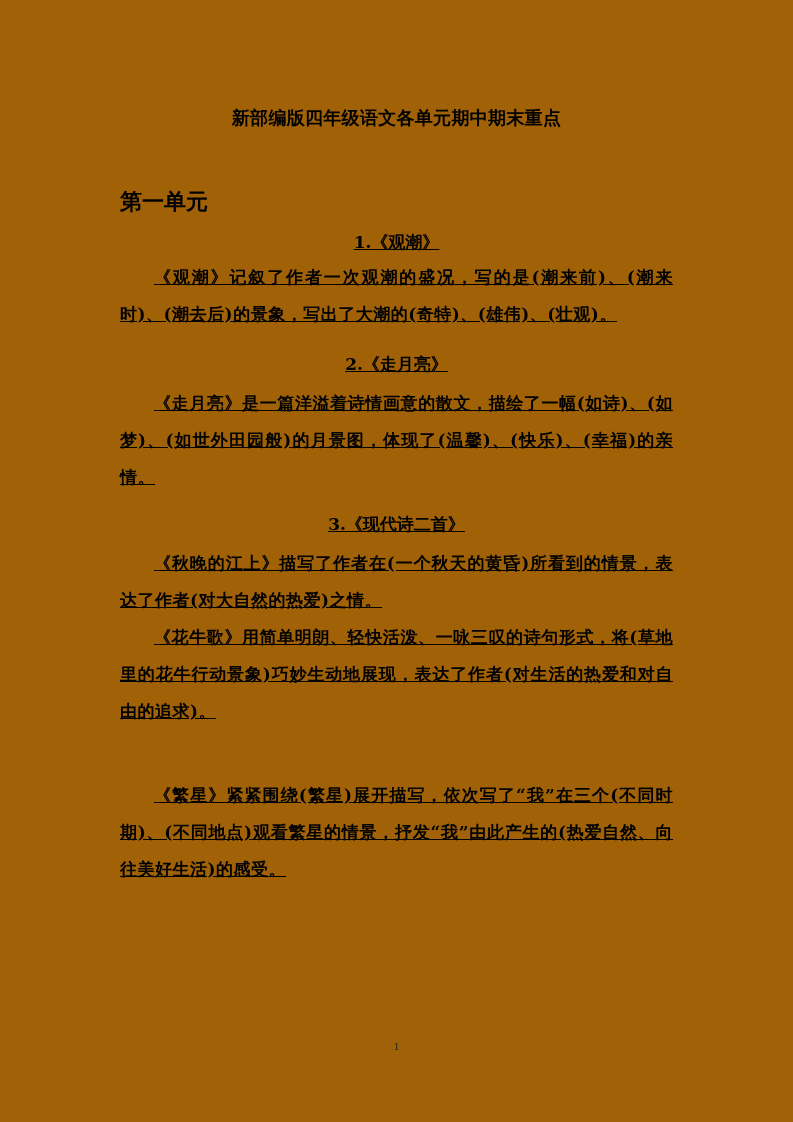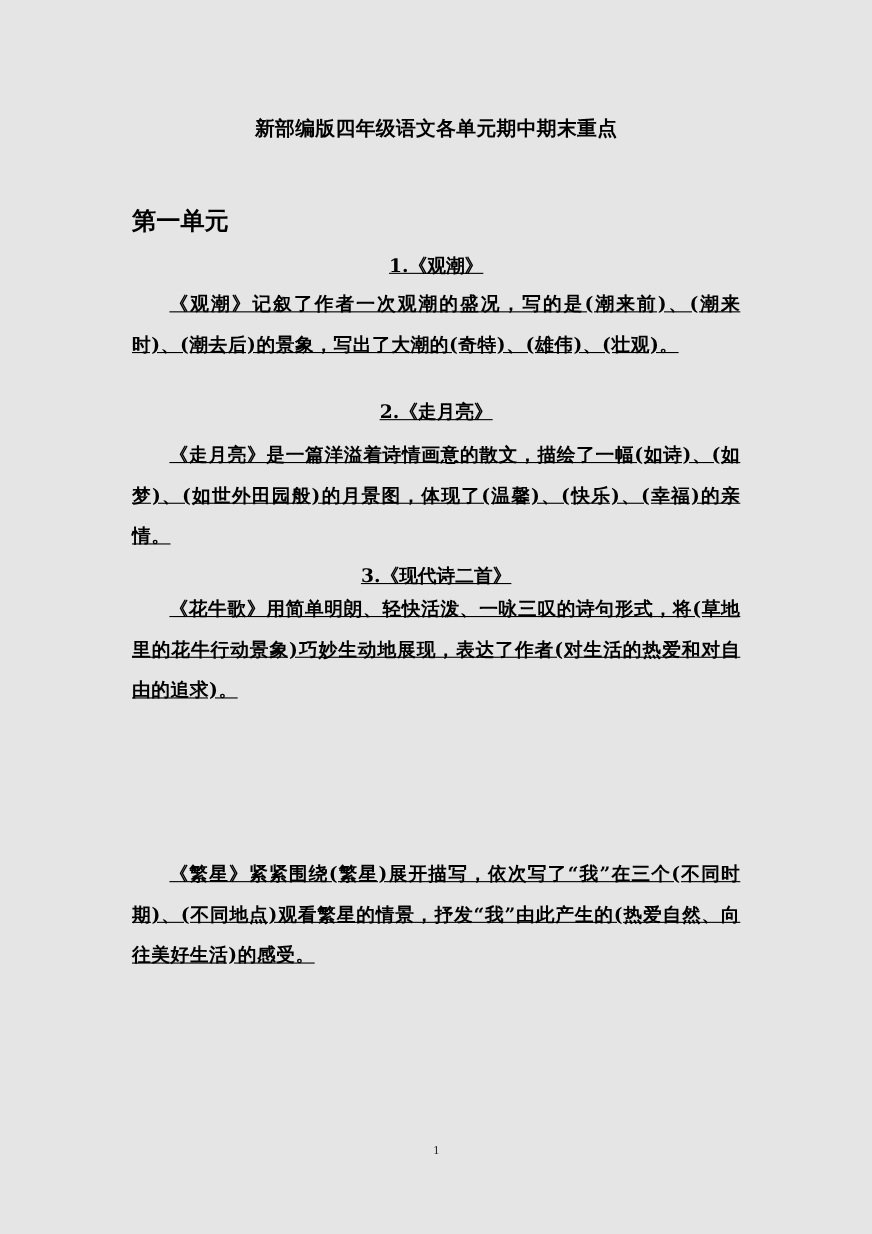--- a/index.html
+++ b/index.html
@@ -1,21 +1,21 @@
 <!DOCTYPE html>
 <html><head>
 <meta charset="utf-8">
 <style>
   html, body { margin: 0; padding: 0; background: #ffffff; }
   body {
     width: 793px; height: 1122px; position: relative; overflow: hidden;
     font-family: "DejaVu Serif", "Liberation Serif", serif;
     color: #000;
   }
-  .page { position: absolute; left: 0; top: 0; width: 793px; height: 1122px; background: #e5e5e5; }
+  .page { position: absolute; left: 0; top: 0; width: 793px; height: 1122px; background: #a16207; }
   .content {
     position: absolute; left: 120px; top: 0; width: 553px;
   }
   .doc-title {
     position: absolute; left: 0; top: 106px; width: 553px;
     text-align: center; font-size: 18px; font-weight: bold; line-height: 24px;
     letter-spacing: 0.3px;
   }
   .unit-title {
     position: absolute; left: 0; top: 189px;
@@ -44,27 +44,28 @@
 
     <div class="doc-title">新部编版四年级语文各单元期中期末重点</div>
 
     <div class="unit-title">第一单元</div>
 
     <div class="section" style="top:230px;">
       <p class="section-title">1.《观潮》</p>
       <p class="para" style="margin-top:5px;">《观潮》记叙了作者一次观潮的盛况，写的是(潮来前)、(潮来时)、(潮去后)的景象，写出了大潮的(奇特)、(雄伟)、(壮观)。</p>
     </div>
 
-    <div class="section" style="top:352px;margin-top:11px;">
+    <div class="section" style="top:352px;">
       <p class="section-title">2.《走月亮》</p>
       <p class="para" style="margin-top:9px;">《走月亮》是一篇洋溢着诗情画意的散文，描绘了一幅(如诗)、(如梦)、(如世外田园般)的月景图，体现了(温馨)、(快乐)、(幸福)的亲情。</p>
     </div>
 
     <div class="section" style="top:512px;">
       <p class="section-title">3.《现代诗二首》</p>
+      <p class="para" style="margin-top:9px;">《秋晚的江上》描写了作者在(一个秋天的黄昏)所看到的情景，表达了作者(对大自然的热爱)之情。</p>
       <p class="para">《花牛歌》用简单明朗、轻快活泼、一咏三叹的诗句形式，将(草地里的花牛行动景象)巧妙生动地展现，表达了作者(对生活的热爱和对自由的追求)。</p>
     </div>
 
     <div class="section" style="top:772px;">
       <p class="para" style="margin-top:5px;">《繁星》紧紧围绕(繁星)展开描写，依次写了“我”在三个(不同时期)、(不同地点)观看繁星的情景，抒发“我”由此产生的(热爱自然、向往美好生活)的感受。</p>
     </div>
 
   </div>
 
   <div class="page-number">1</div>

